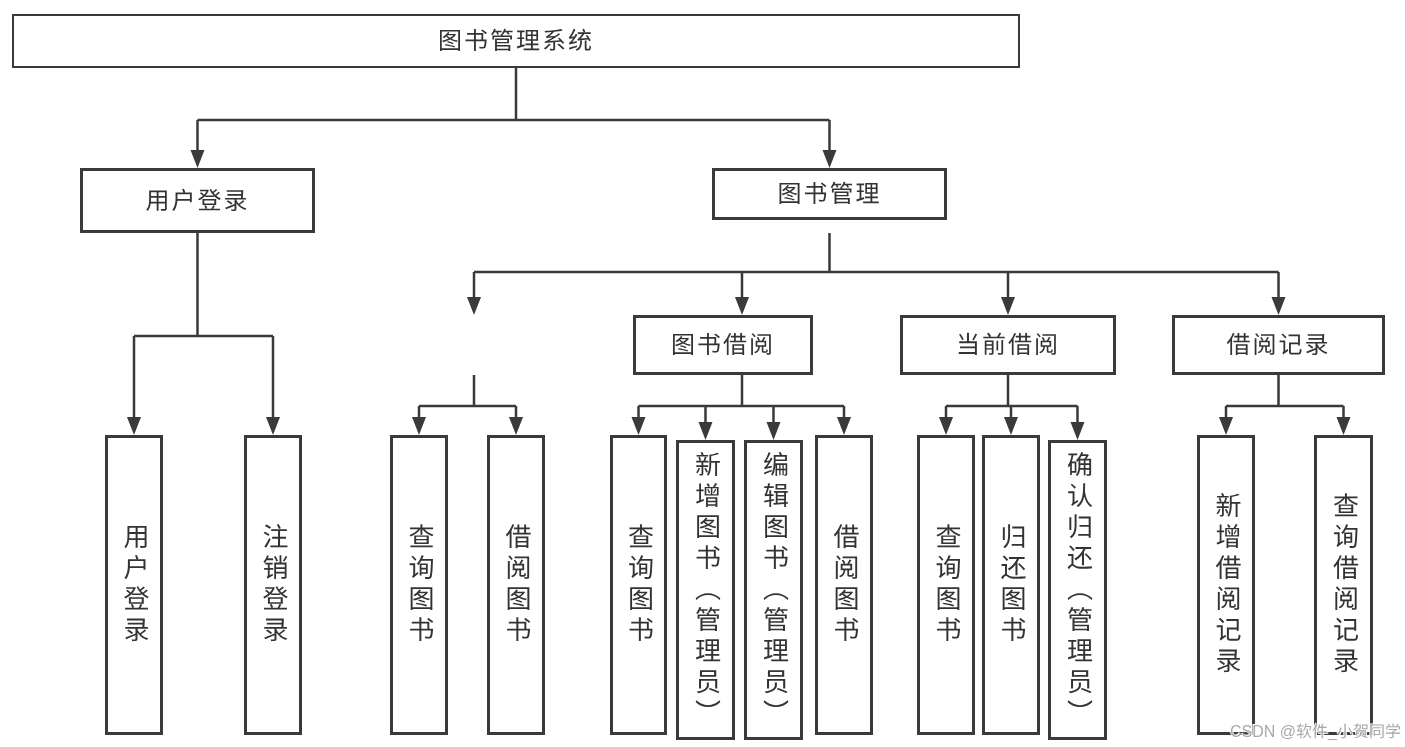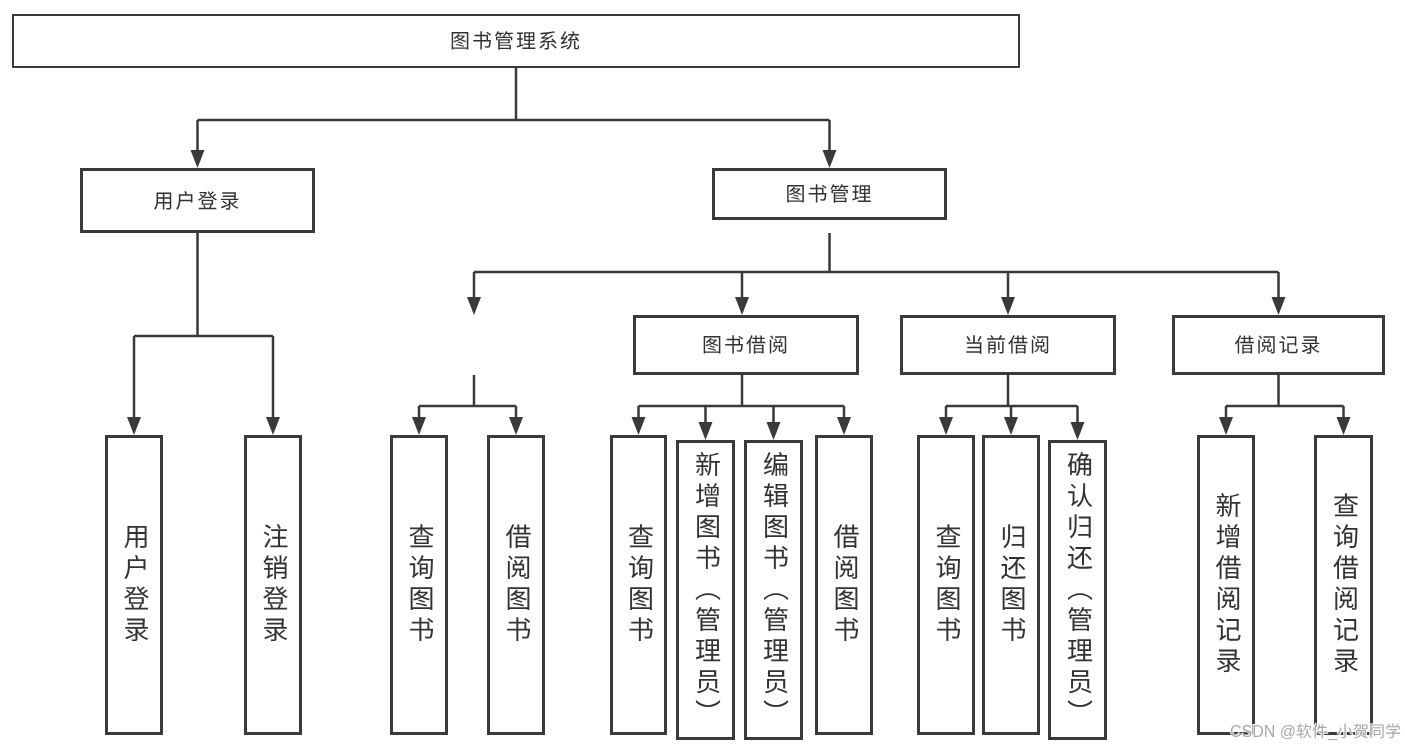--- a/index.html
+++ b/index.html
@@ -26,21 +26,21 @@
     box-sizing: border-box;
     background: #ffffff;
     border: 3px solid #3a3a3a;
     display: flex;
     align-items: center;
     justify-content: center;
     z-index: 2;
   }
   .node.root-box { border-width: 2.5px; }
   .hlabel {
-    font-size: 20px;
+    font-size: 24px;
     color: #333333;
     letter-spacing: 2px;
     white-space: nowrap;
     line-height: 1;
   }
   .vlabel {
     writing-mode: vertical-rl;
     text-orientation: mixed;
     font-size: 26px;
     letter-spacing: 5px;
@@ -108,21 +108,21 @@
     <span class="hlabel">图书管理系统</span>
   </div>
 
   <div class="node" style="left:80px;top:168px;width:235px;height:65px">
     <span class="hlabel">用户登录</span>
   </div>
   <div class="node" style="left:712px;top:168px;width:235px;height:52px">
     <span class="hlabel">图书管理</span>
   </div>
 
-  <div class="node" style="left:633px;top:315px;width:226px;height:60px">
+  <div class="node" style="left:633px;top:315px;width:180px;height:60px">
     <span class="hlabel">图书借阅</span>
   </div>
   <div class="node" style="left:1172px;top:315px;width:213px;height:60px">
     <span class="hlabel">借阅记录</span>
   </div>
   <div class="node" style="left:900px;top:315px;width:216px;height:60px">
     <span class="hlabel">当前借阅</span>
   </div>
 
   <div class="node" style="left:105px;top:435px;width:58px;height:300px">

